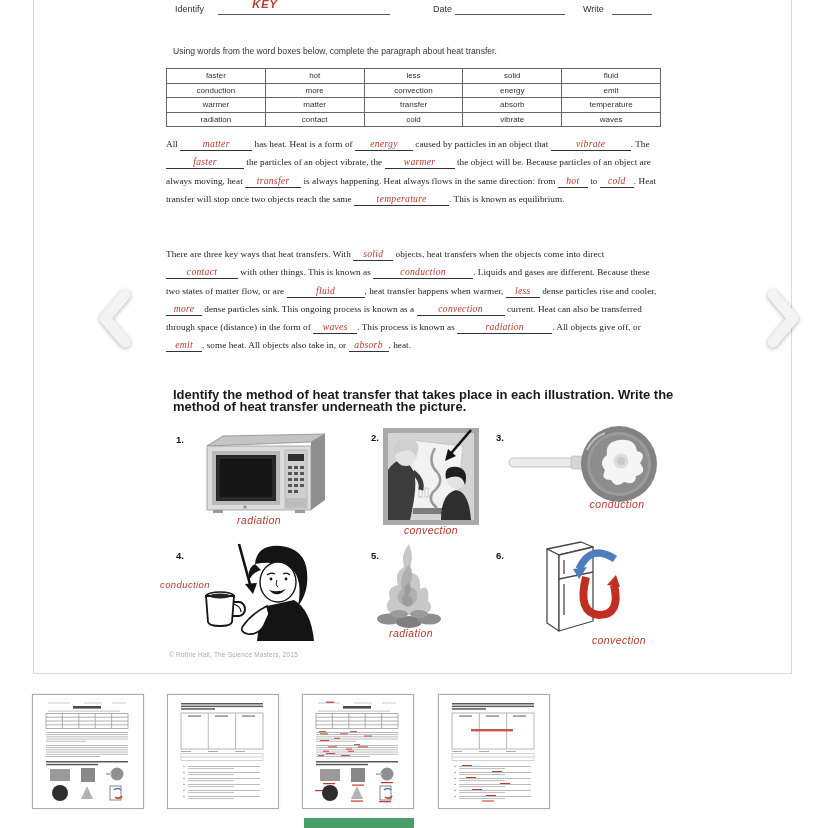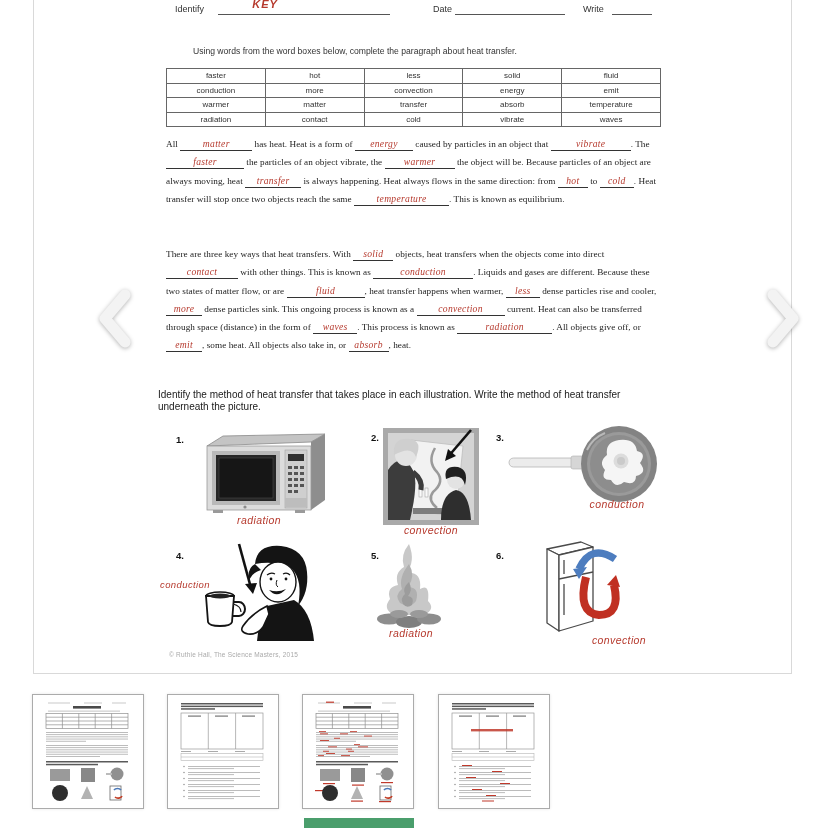--- a/index.html
+++ b/index.html
@@ -4,28 +4,28 @@
 <style>
   html,body{margin:0;padding:0;width:828px;height:828px;background:#fff;overflow:hidden;
     font-family:"Liberation Sans",sans-serif;-webkit-font-smoothing:antialiased;}
   .preview{position:absolute;left:33px;top:-2px;width:757px;height:674px;border:1px solid #d9d9d9;background:#fff;}
   .page{position:absolute;left:111px;top:2px;width:535px;height:668px;background:#fff;color:#222;}
   .abs{position:absolute;}
   .hl{position:absolute;font-size:9px;color:#333;}
   .uline{position:absolute;height:12px;border-bottom:1px solid #555;}
   .key-ans{position:absolute;color:#b63a2e;font-style:italic;font-weight:bold;font-size:11px;text-align:center;letter-spacing:1px;}
   .ws-title{position:absolute;left:0;top:27px;width:535px;text-align:center;font-size:13.5px;font-weight:bold;color:#111;}
-  .ws-sub{position:absolute;left:28px;top:45px;font-size:8.6px;color:#333;margin-left:20px;}
+  .ws-sub{position:absolute;left:28px;top:45px;font-size:8.6px;color:#333;}
   table.wordbox{position:absolute;left:21px;top:67px;width:495px;border-collapse:collapse;table-layout:fixed;}
   table.wordbox td{border:1px solid #666;font-size:8px;color:#333;text-align:center;height:13.5px;padding:0;}
   table.wordbox{border:1.5px solid #555;}
   .para{position:absolute;left:21px;width:498px;font-size:9.2px;line-height:18.3px;color:#222;letter-spacing:0.05px;font-family:Liberation Serif, serif;}
   .blank{display:inline-block;border-bottom:1px solid #333;text-align:center;height:12px;line-height:11px;vertical-align:baseline;}
   .ans{font-style:italic;color:#b63a2e;font-size:9.6px;letter-spacing:0.3px;}
-  .instruction{position:absolute;left:13px;top:388px;width:505px;font-size:10px;line-height:12px;font-weight:normal;color:#1a1a1a;}
+  .instruction{position:absolute;left:28px;top:388px;width:505px;font-size:13px;line-height:12px;font-weight:bold;color:#1a1a1a;}
   .illo-num{position:absolute;font-size:9.5px;font-weight:bold;color:#111;}
   .ans-label{position:absolute;color:#b63a2e;font-style:italic;font-size:10.5px;text-align:center;letter-spacing:0.4px;}
   .footer-credit{position:absolute;left:24px;top:650px;font-size:6.5px;color:#a9a9a9;letter-spacing:0.2px;}
   .nav-btn{position:absolute;top:288px;width:46px;height:64px;background:none;border:none;padding:0;cursor:pointer;}
   .nav-prev{left:58px;} .nav-next{left:726px;}
   .nav-btn svg{filter:drop-shadow(0 1px 2px rgba(0,0,0,0.30));}
   .thumb{position:absolute;top:694px;width:112px;height:115px;border:1px solid #ababab;background:#fff;
     box-sizing:border-box;padding:3px;cursor:pointer;box-shadow:0 0 3px rgba(0,0,0,0.10);}
   .t1{left:32px;} .t2{left:167px;} .t3{left:302px;} .t4{left:438px;}
   .sel-bar{position:absolute;left:304px;top:818px;width:110px;height:10px;}

